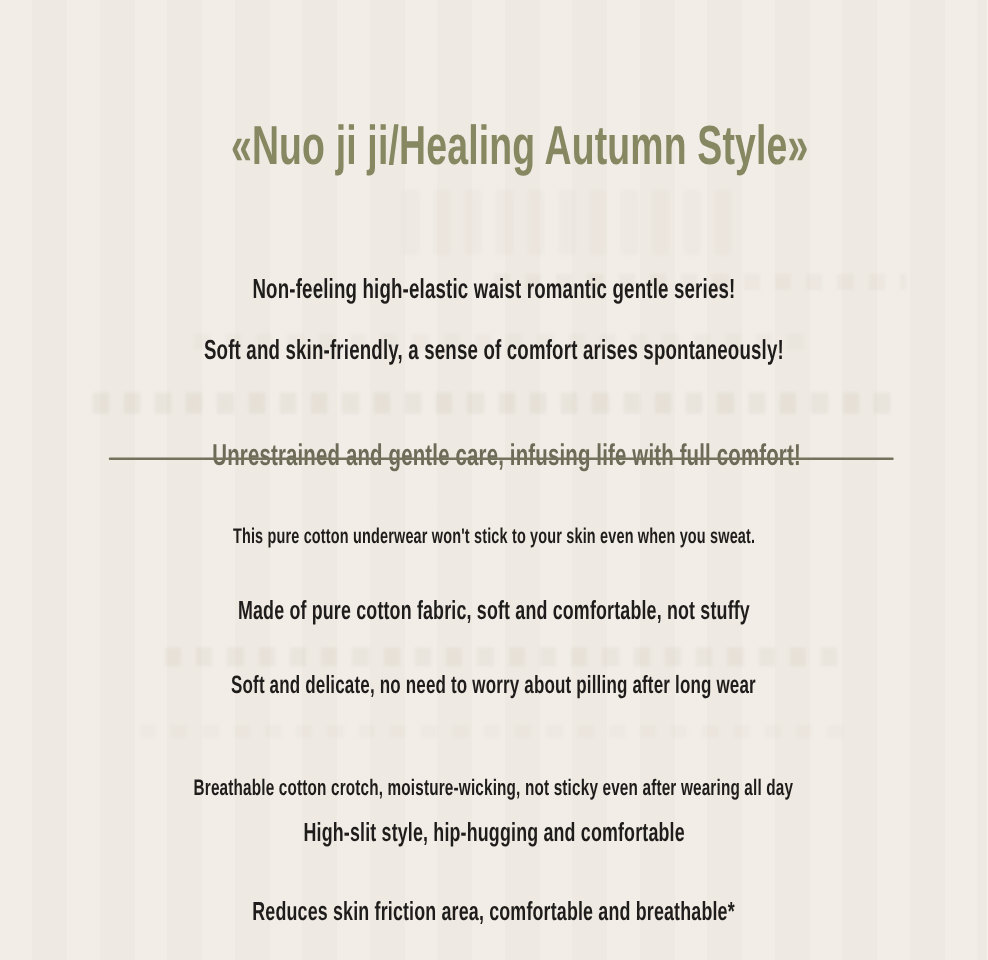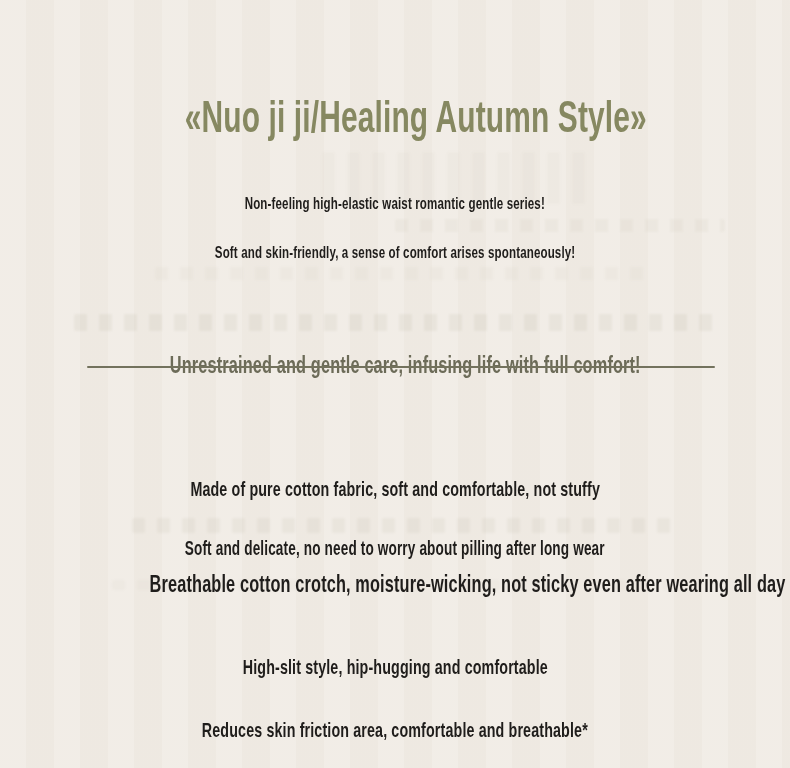--- a/index.html
+++ b/index.html
@@ -39,24 +39,25 @@
   }
   .title {
     top: 66px;
     font-size: 44px;
     line-height: 44px;
     font-weight: 700;
     color: var(--c-title, #868861);
     padding-left: 42px;
   }
   .intro {
-    font-size: 17px;
+    font-size: 22px;
     line-height: 24px;
     font-weight: 700;
     color: var(--c-body, #1f1d1b);
+    margin-top: 27px;
   }
   .intro-0 { top: 192px; }
   .intro-1 { top: 241px; }
   .heading {
     top: 331px;
     font-size: 24px;
     line-height: 27px;
     font-weight: 700;
     color: var(--c-heading, #6c6b58);
     margin-left: 20px;
@@ -76,21 +77,21 @@
     line-height: 20px;
     font-weight: 700;
     color: var(--c-body, #1f1d1b);
   }
   .feature {
     font-weight: 700;
     color: var(--c-body, #1f1d1b);
   }
   .feature-0 { top: 477px; font-size: 21px; line-height: 24px; }
   .feature-1 { top: 537px; font-size: 20px; line-height: 23px; }
-  .feature-2 { top: 572px; font-size: 24px; line-height: 23px; }
+  .feature-2 { top: 619px; font-size: 18px; line-height: 23px; }
   .feature-3 { top: 655px; font-size: 21px; line-height: 24px; }
   .feature-4 { top: 718px; font-size: 21px; line-height: 24px; text-align: center; }
   
   .ghost {
     position: absolute;
     background: repeating-linear-gradient(90deg,
       rgba(180,172,152,0.30) 0 13px,
       rgba(240,235,228,0.0) 13px 25px);
     filter: blur(1.2px);
     border-radius: 2px;
@@ -118,20 +119,21 @@
   <h1 class="line title"><span class="condensed">«Nuo ji ji/Healing Autumn Style»</span></h1>
 
   <div class="line intro intro-0"><span class="condensed">Non-feeling high-elastic waist romantic gentle series!</span></div>
 
   <div class="line intro intro-1"><span class="condensed">Soft and skin-friendly, a sense of comfort arises spontaneously!</span></div>
 
   <h2 class="line heading"><span class="condensed">Unrestrained and gentle care, infusing life with full comfort!</span></h2>
 
   <div class="divider"></div>
 
+  <div class="line note"><span class="condensed">This pure cotton underwear won't stick to your skin even when you sweat.</span></div>
 
   <div class="line feature feature-0"><span class="condensed">Made of pure cotton fabric, soft and comfortable, not stuffy</span></div>
 
   <div class="line feature feature-1"><span class="condensed">Soft and delicate, no need to worry about pilling after long wear</span></div>
 
   <div class="line feature feature-2"><span class="condensed">Breathable cotton crotch, moisture-wicking, not sticky even after wearing all day</span></div>
 
   <div class="line feature feature-3"><span class="condensed">High-slit style, hip-hugging and comfortable</span></div>
 
   <div class="line feature feature-4"><span class="condensed">Reduces skin friction area, comfortable and breathable*</span></div>

